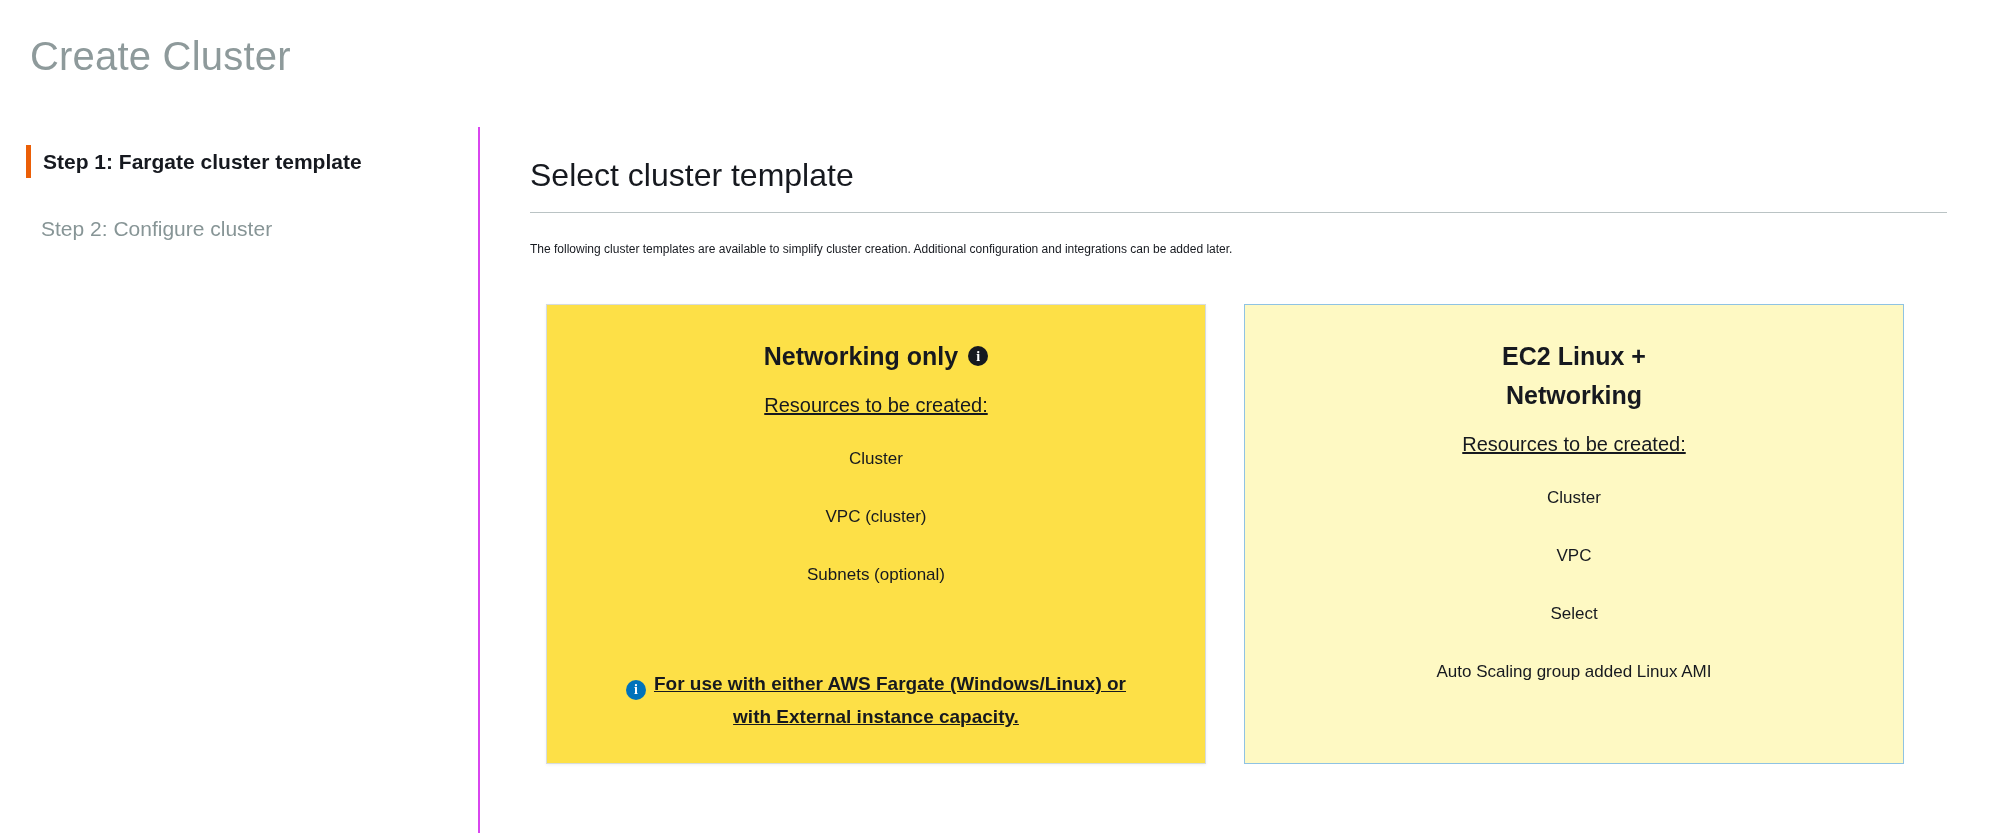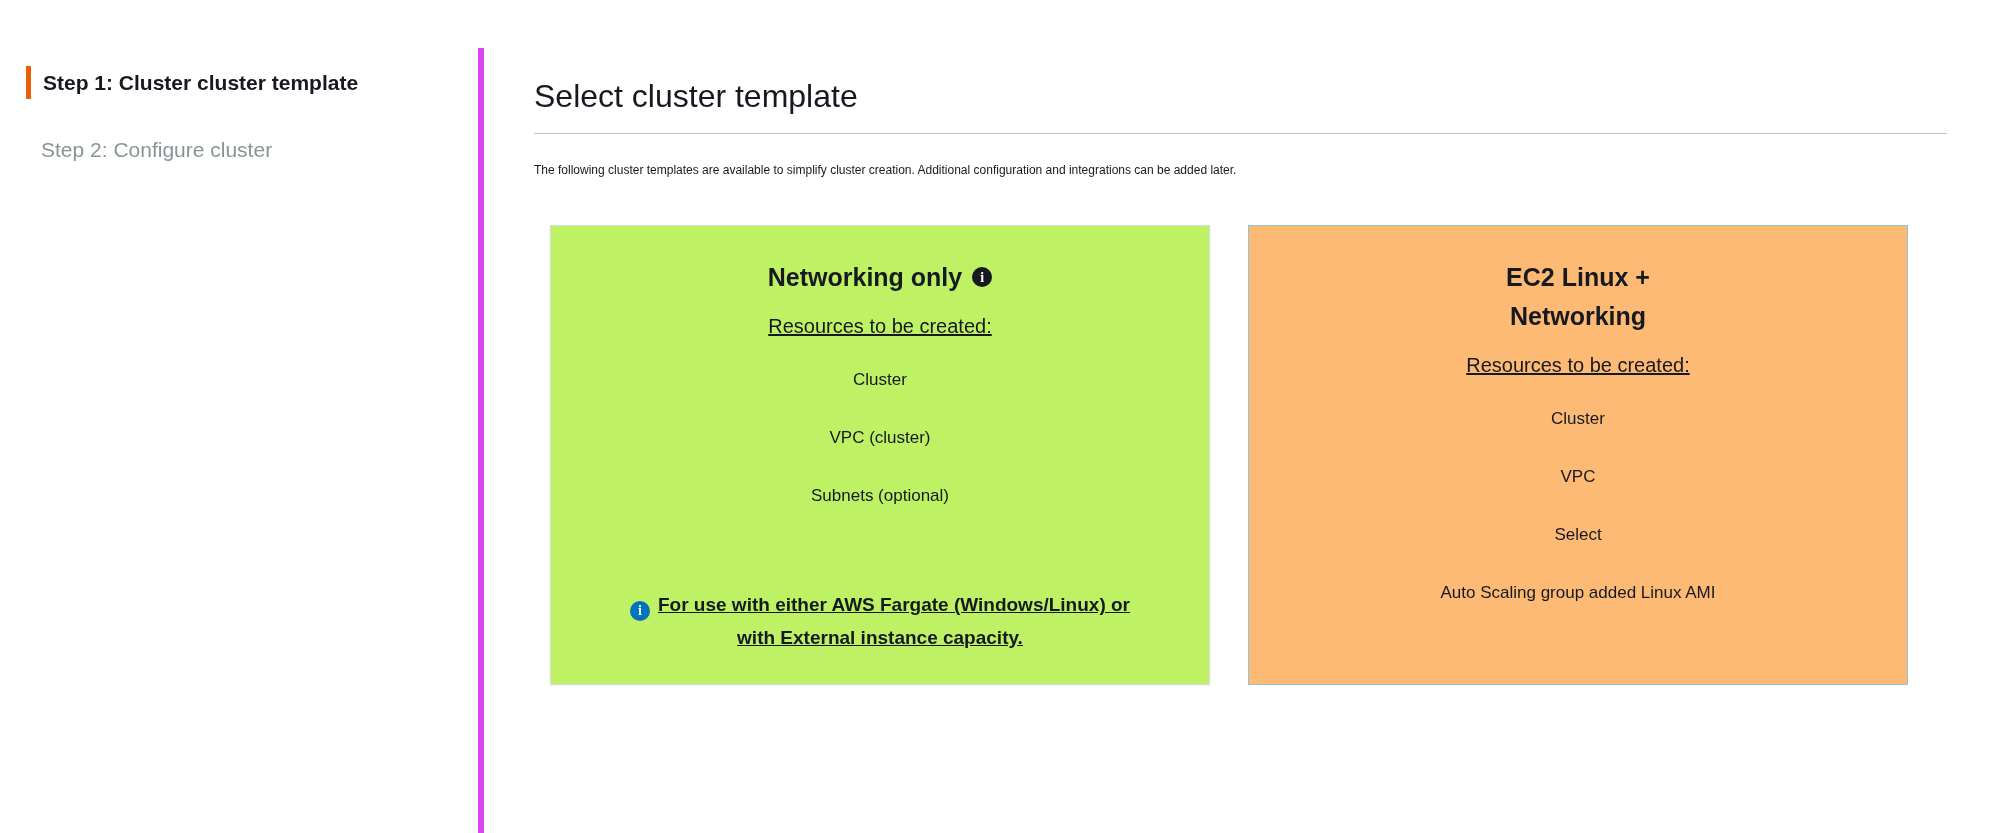--- a/index.html
+++ b/index.html
@@ -28,39 +28,39 @@
     margin-bottom: 34px;
     cursor: pointer;
     line-height: 1.3;
   }
   .step.active {
     color: #16191f; font-weight: bold;
     border-left: 5px solid #eb5f07;
     padding-left: 12px;
   }
 
-  .main { flex: 1; border-left: 6px solid #d946ef; padding: 30px 52px 0 50px; }
+  .main { flex: 1; border-left: 2px solid #d946ef; padding: 30px 52px 0 50px; }
 
   .section-heading { font-size: 32px; font-weight: 400; color: #16191f; margin-bottom: 18px; }
   .heading-rule { border: none; border-top: 1px solid #bac3c4; margin-bottom: 26px; }
   .section-desc { font-size: 12px; line-height: 1.75; max-width: 1420px; color: #16191f; }
 
   .cards { display: flex; gap: 38px; margin-top: 44px; margin-left: 16px; }
   .card {
     width: 660px; min-height: 460px;
-    background: #bef264;
+    background: #fde047;
     border: 1px solid #d6dcdc;
     box-shadow: 0 1px 3px rgba(0,0,0,.06);
     display: flex; flex-direction: column;
     padding: 32px 40px 30px;
     text-align: center;
     cursor: pointer;
   }
   .card.selected {
-    background: #fdba74;
+    background: #fef9c3;
     border: 1px solid #8fc3e3;
     box-shadow: none;
   }
 
   .card-title {
     font-size: 25px; font-weight: bold; line-height: 1.55;
     margin: 0 auto 18px;
     display: flex; align-items: center; justify-content: center; gap: 10px;
   }
   .card-title.narrow { display: block; max-width: 240px; }
@@ -85,26 +85,27 @@
     flex: 0 0 20px;
   }
   .info-badge.dark { background: #16191f; }
   .info-badge.blue { background: #0073bb; margin-right: 8px; vertical-align: -4px; }
 </style>
 </head>
 <body>
 
 <div class="page">
 
+  <h1 class="page-title">Create Cluster</h1>
 
   <div class="content">
 
     <nav class="steps">
       <div class="step active">
-        <span>Step 1: Cluster cluster template</span>
+        <span>Step 1: Fargate cluster template</span>
       </div>
       <div class="step">
         <span>Step 2: Configure cluster</span>
       </div>
     </nav>
 
     <main class="main">
 
       <h2 class="section-heading">Select cluster template</h2>
       <hr class="heading-rule">

